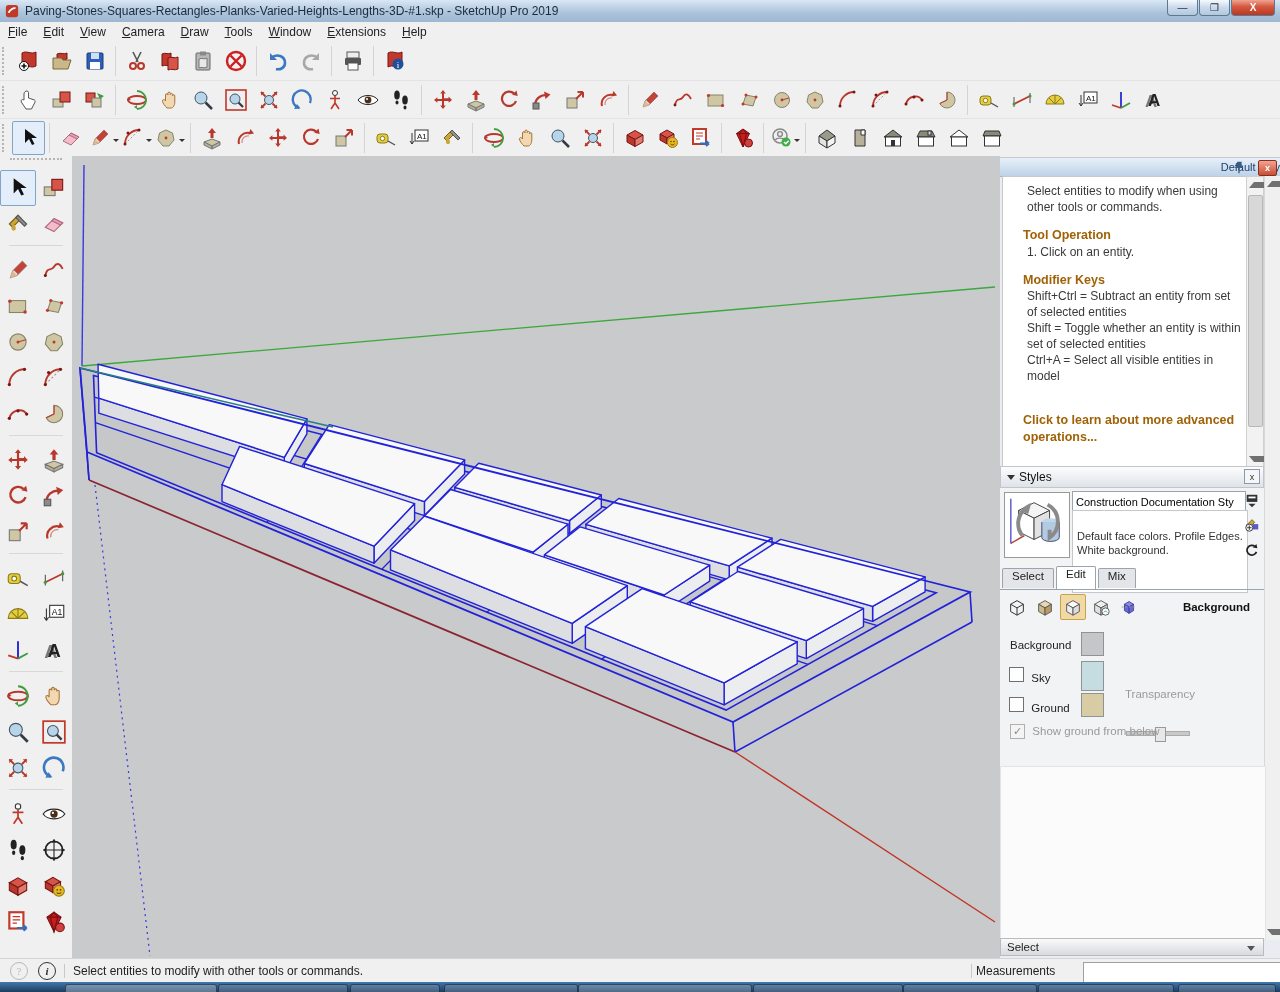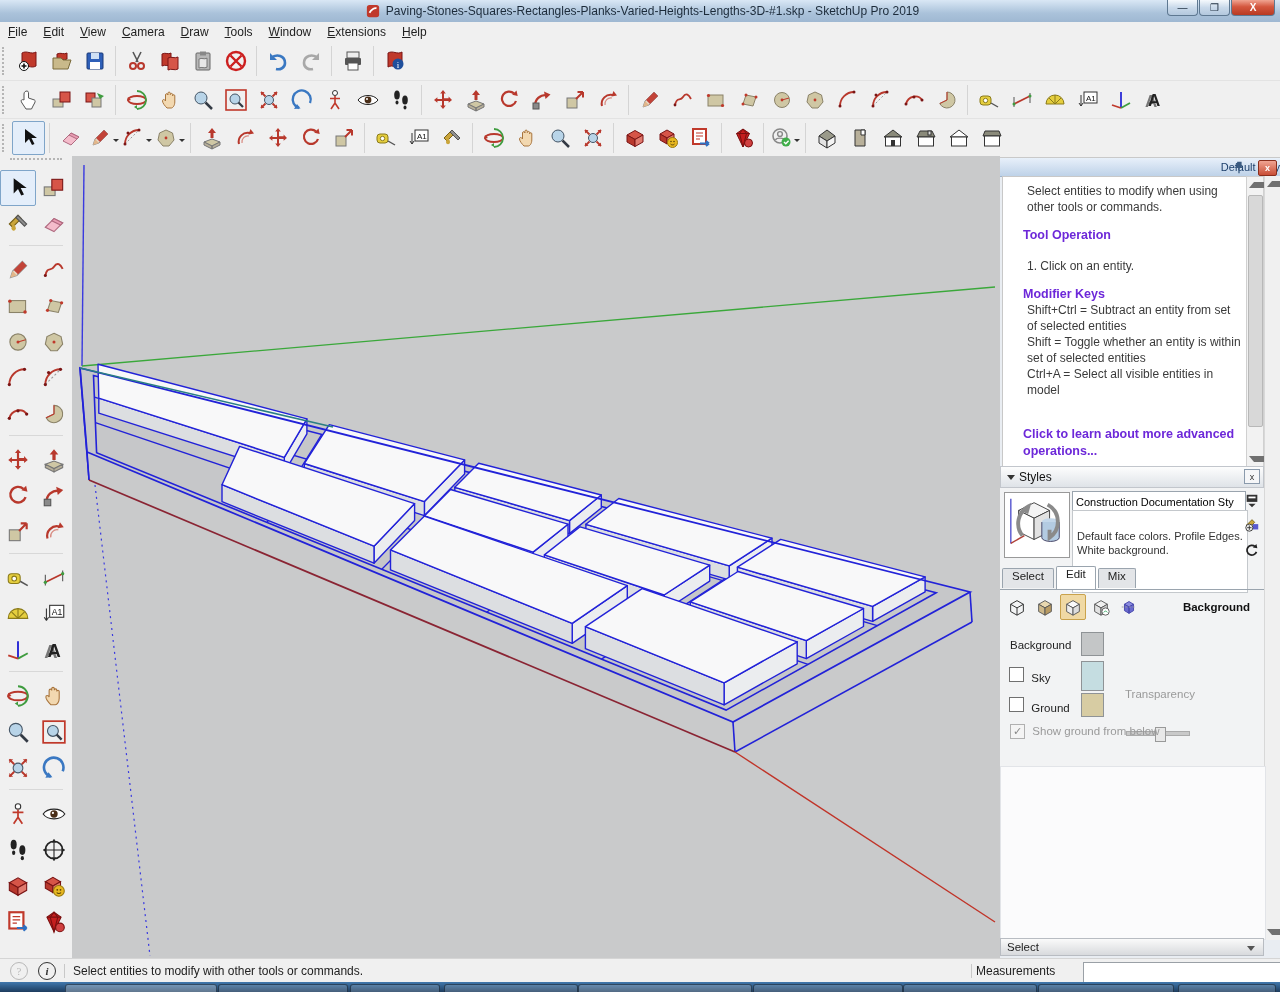--- a/index.html
+++ b/index.html
@@ -1,21 +1,21 @@
 <!DOCTYPE html>
 <html><head>
 <meta charset="utf-8">
 <style>
   html,body{margin:0;padding:0;background:#444;}
   #app{position:relative;width:1280px;height:992px;overflow:hidden;background:#f0f0f0;
        font-family:"Liberation Sans",sans-serif;font-size:12px;color:#222;}
   .abs{position:absolute;}
   
   #titlebar{left:0;top:0;width:1280px;height:22px;background:linear-gradient(#d9e7f5,#aac2da 60%,#9fb8d2);
-            display:flex;align-items:center;border-bottom:1px solid #8aa4bd;justify-content:center;}
+            display:flex;align-items:center;border-bottom:1px solid #8aa4bd;}
   #titlebar .app-ico{width:14px;height:14px;margin:0 6px 0 5px;}
   #title-text{font-size:12px;color:#1c2b3a;white-space:nowrap;}
   #win-btns{position:absolute;right:5px;top:0;display:flex;}
   .winbtn{width:29px;height:15px;margin-left:1px;border:1px solid #5e7891;border-top:none;
           border-radius:0 0 4px 4px;background:linear-gradient(#f5f9fd,#c9d9ea 50%,#b3c8dd);
           display:flex;align-items:center;justify-content:center;font-size:10px;color:#234;}
   .winbtn.close{background:linear-gradient(#f0a492,#d4573f 45%,#b83a22);color:#fff;width:42px;font-weight:bold;}
   
   #menubar{left:0;top:22px;width:1280px;height:20px;background:#f0f0f0;display:flex;align-items:center;
            border-bottom:1px solid #e2e2e2;}
@@ -45,22 +45,22 @@
   #tray-titlebar{left:0;top:0;width:280px;height:18px;background:linear-gradient(#e8f0fa,#bed2e8);
                  display:flex;align-items:center;border-bottom:1px solid #9fb4cc;justify-content:flex-end;}
   #tray-title{font-size:11px;color:#1d3f6b;padding-left:6px;}
   #tray-pin{position:absolute;right:34px;top:2px;width:14px;height:14px;}
   #tray-close{position:absolute;right:3px;top:2px;width:17px;height:14px;background:linear-gradient(#f0a492,#c94e36);
               border:1px solid #8a2e1c;border-radius:2px;color:#fff;font-size:9px;font-weight:bold;
               display:flex;align-items:center;justify-content:center;}
   #instructor{left:2px;top:18px;width:244px;height:290px;background:#fff;border:1px solid #c8c8c8;
               overflow:hidden;font-size:12px;line-height:16px;color:#3a3a3a;}
   #instructor .pad{padding:6px 4px 0 24px;}
-  #instructor .hd{font-weight:bold;color:#6d28d9;margin-top:12px;font-size:12.5px;margin-left:-4px;}
-  #instructor .step{margin-top:15px;}
+  #instructor .hd{font-weight:bold;color:#a16207;margin-top:12px;font-size:12.5px;margin-left:-4px;}
+  #instructor .step{margin-top:1px;}
   #instr-scroll{left:246px;top:18px;width:16px;height:290px;background:#f2f2f2;border:1px solid #d0d0d0;}
   .scr-arrow{position:absolute;left:2px;width:10px;height:0;border:5px solid transparent;}
   .scr-up{top:5px;border-bottom:6px solid #707070;border-top:none;}
   .scr-down{bottom:5px;border-top:6px solid #707070;border-bottom:none;}
   #instr-thumb{position:absolute;left:1px;top:18px;width:13px;height:230px;background:#d8d8d8;border:1px solid #b8b8b8;border-radius:2px;}
   #tray-scroll{left:264px;top:18px;width:16px;height:764px;background:#f0f0f0;border-left:1px solid #d8d8d8;}
   
   #styles-panel{left:0;top:308px;width:264px;height:472px;background:#f2f3f4;}
   #styles-header{height:20px;background:linear-gradient(#fdfdfd,#dfe3e8);border:1px solid #c2c6cc;
                  display:flex;align-items:center;}

